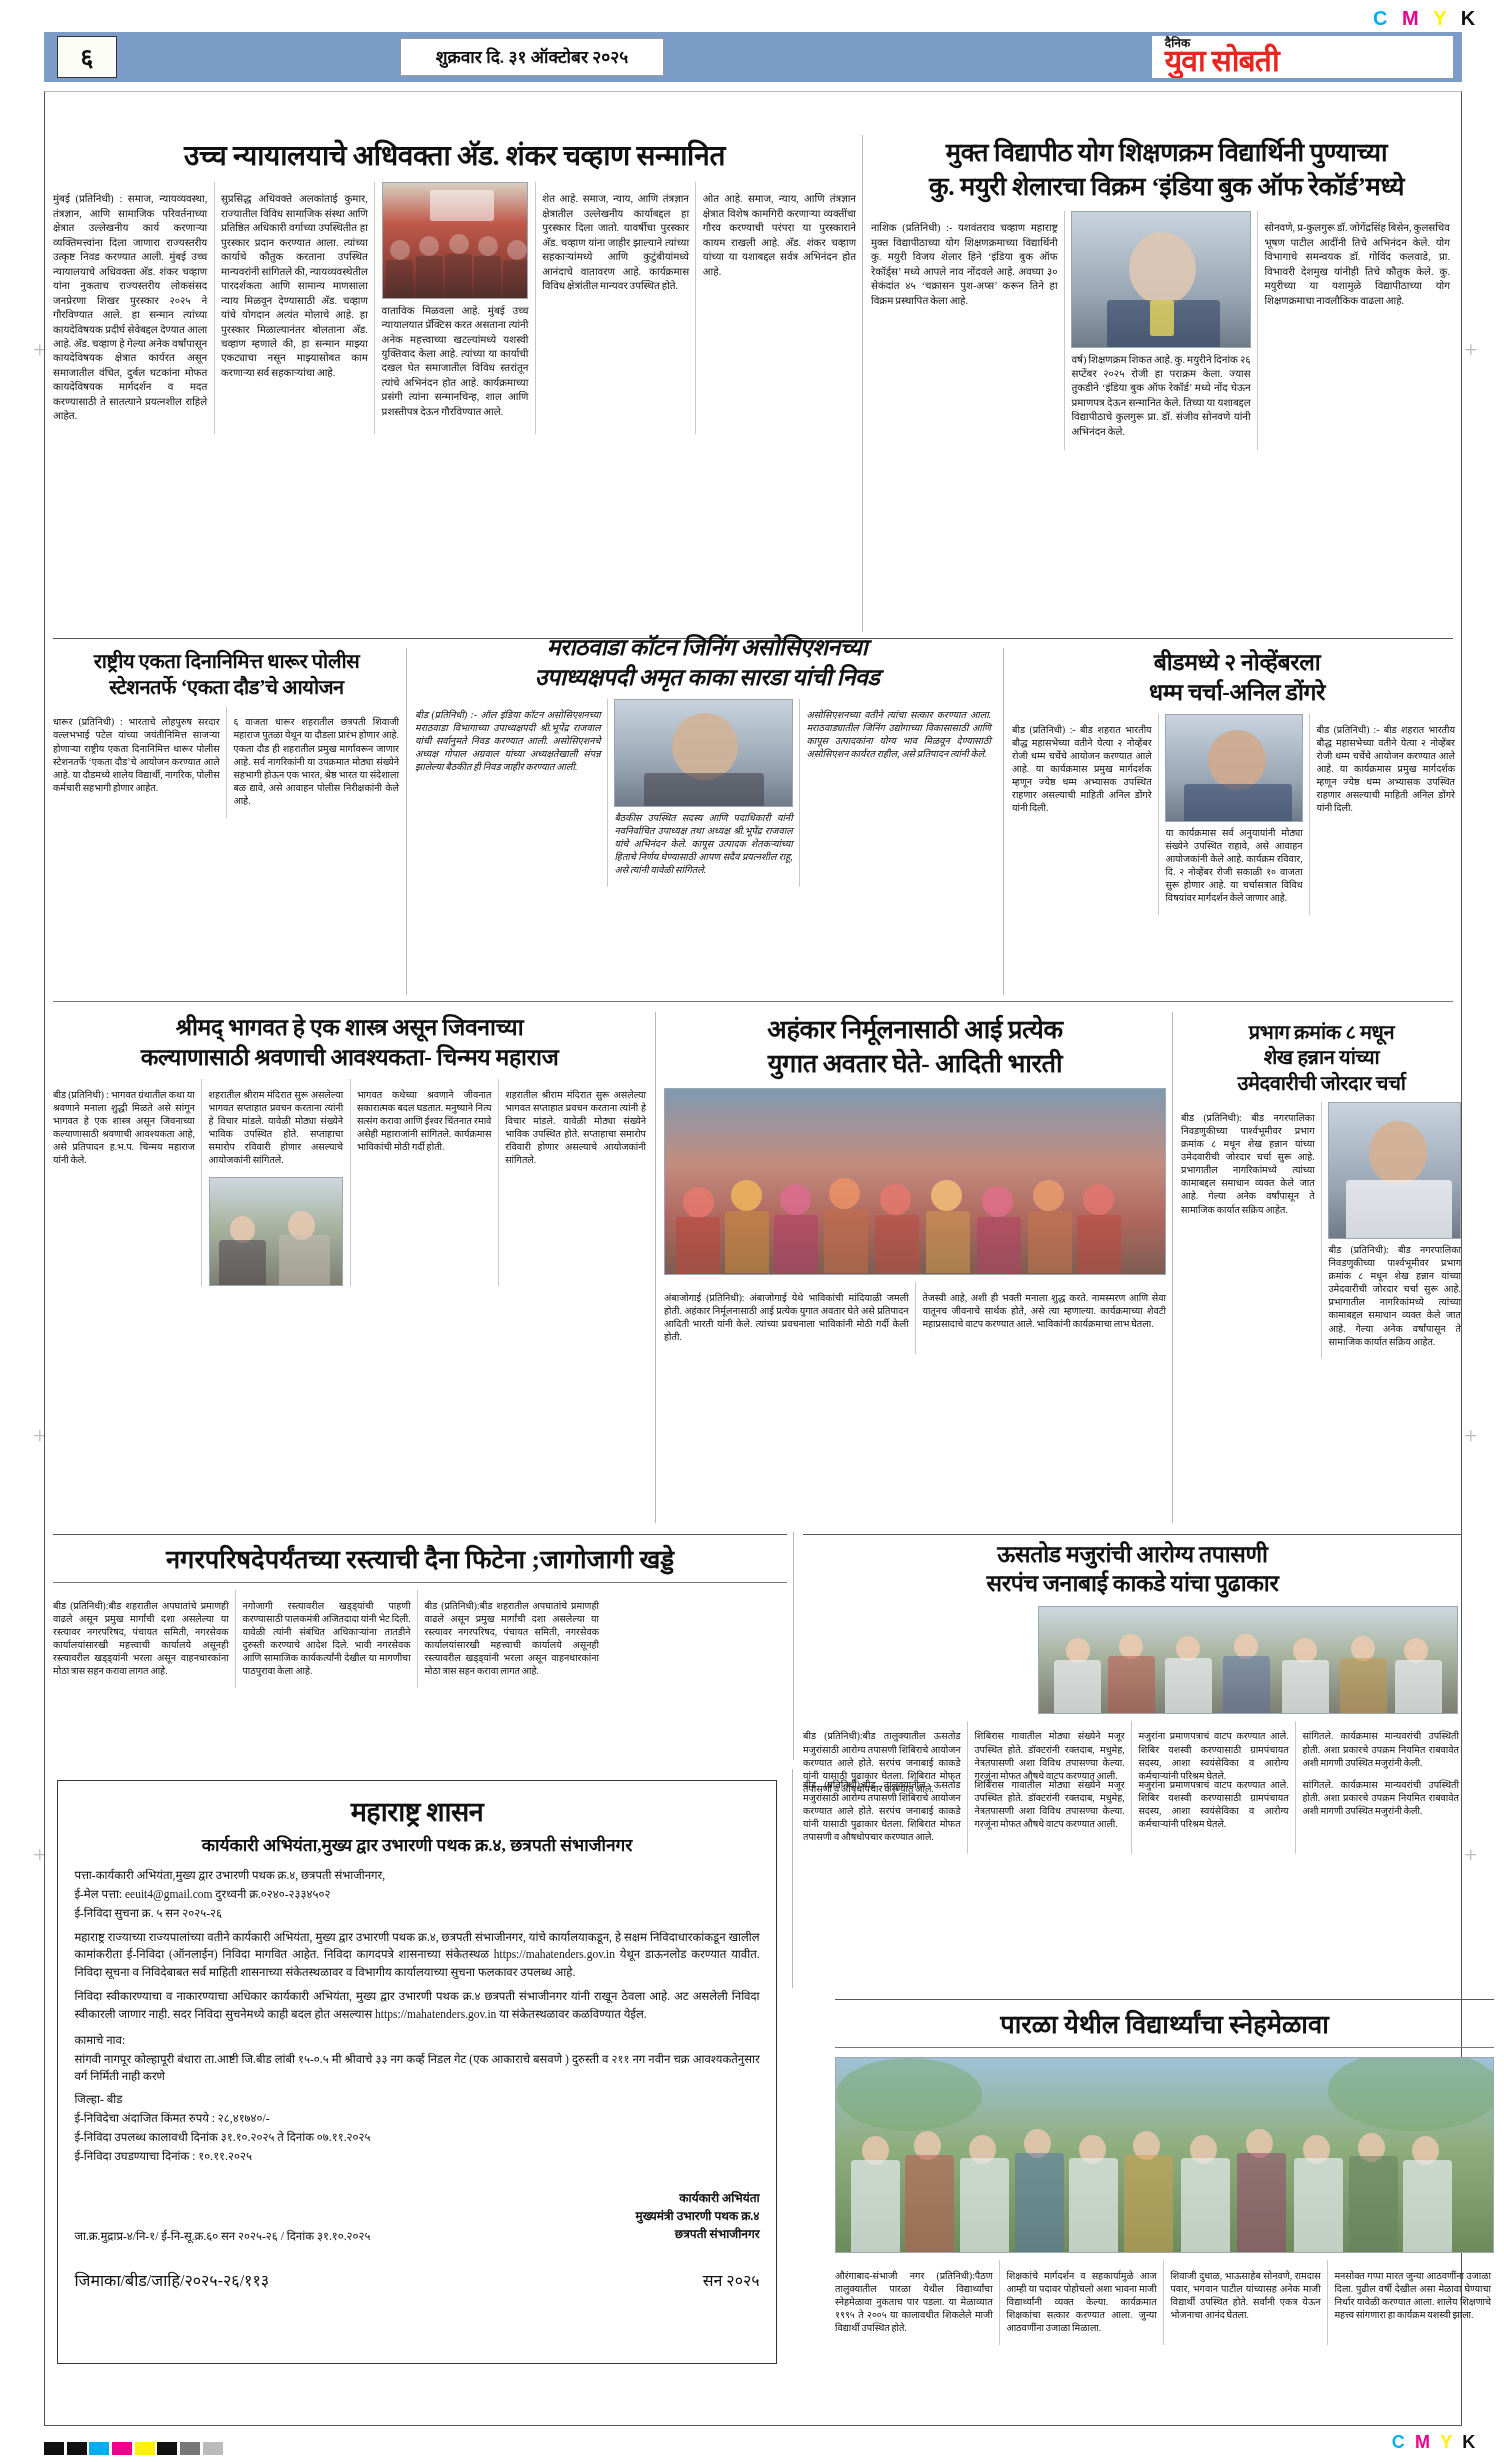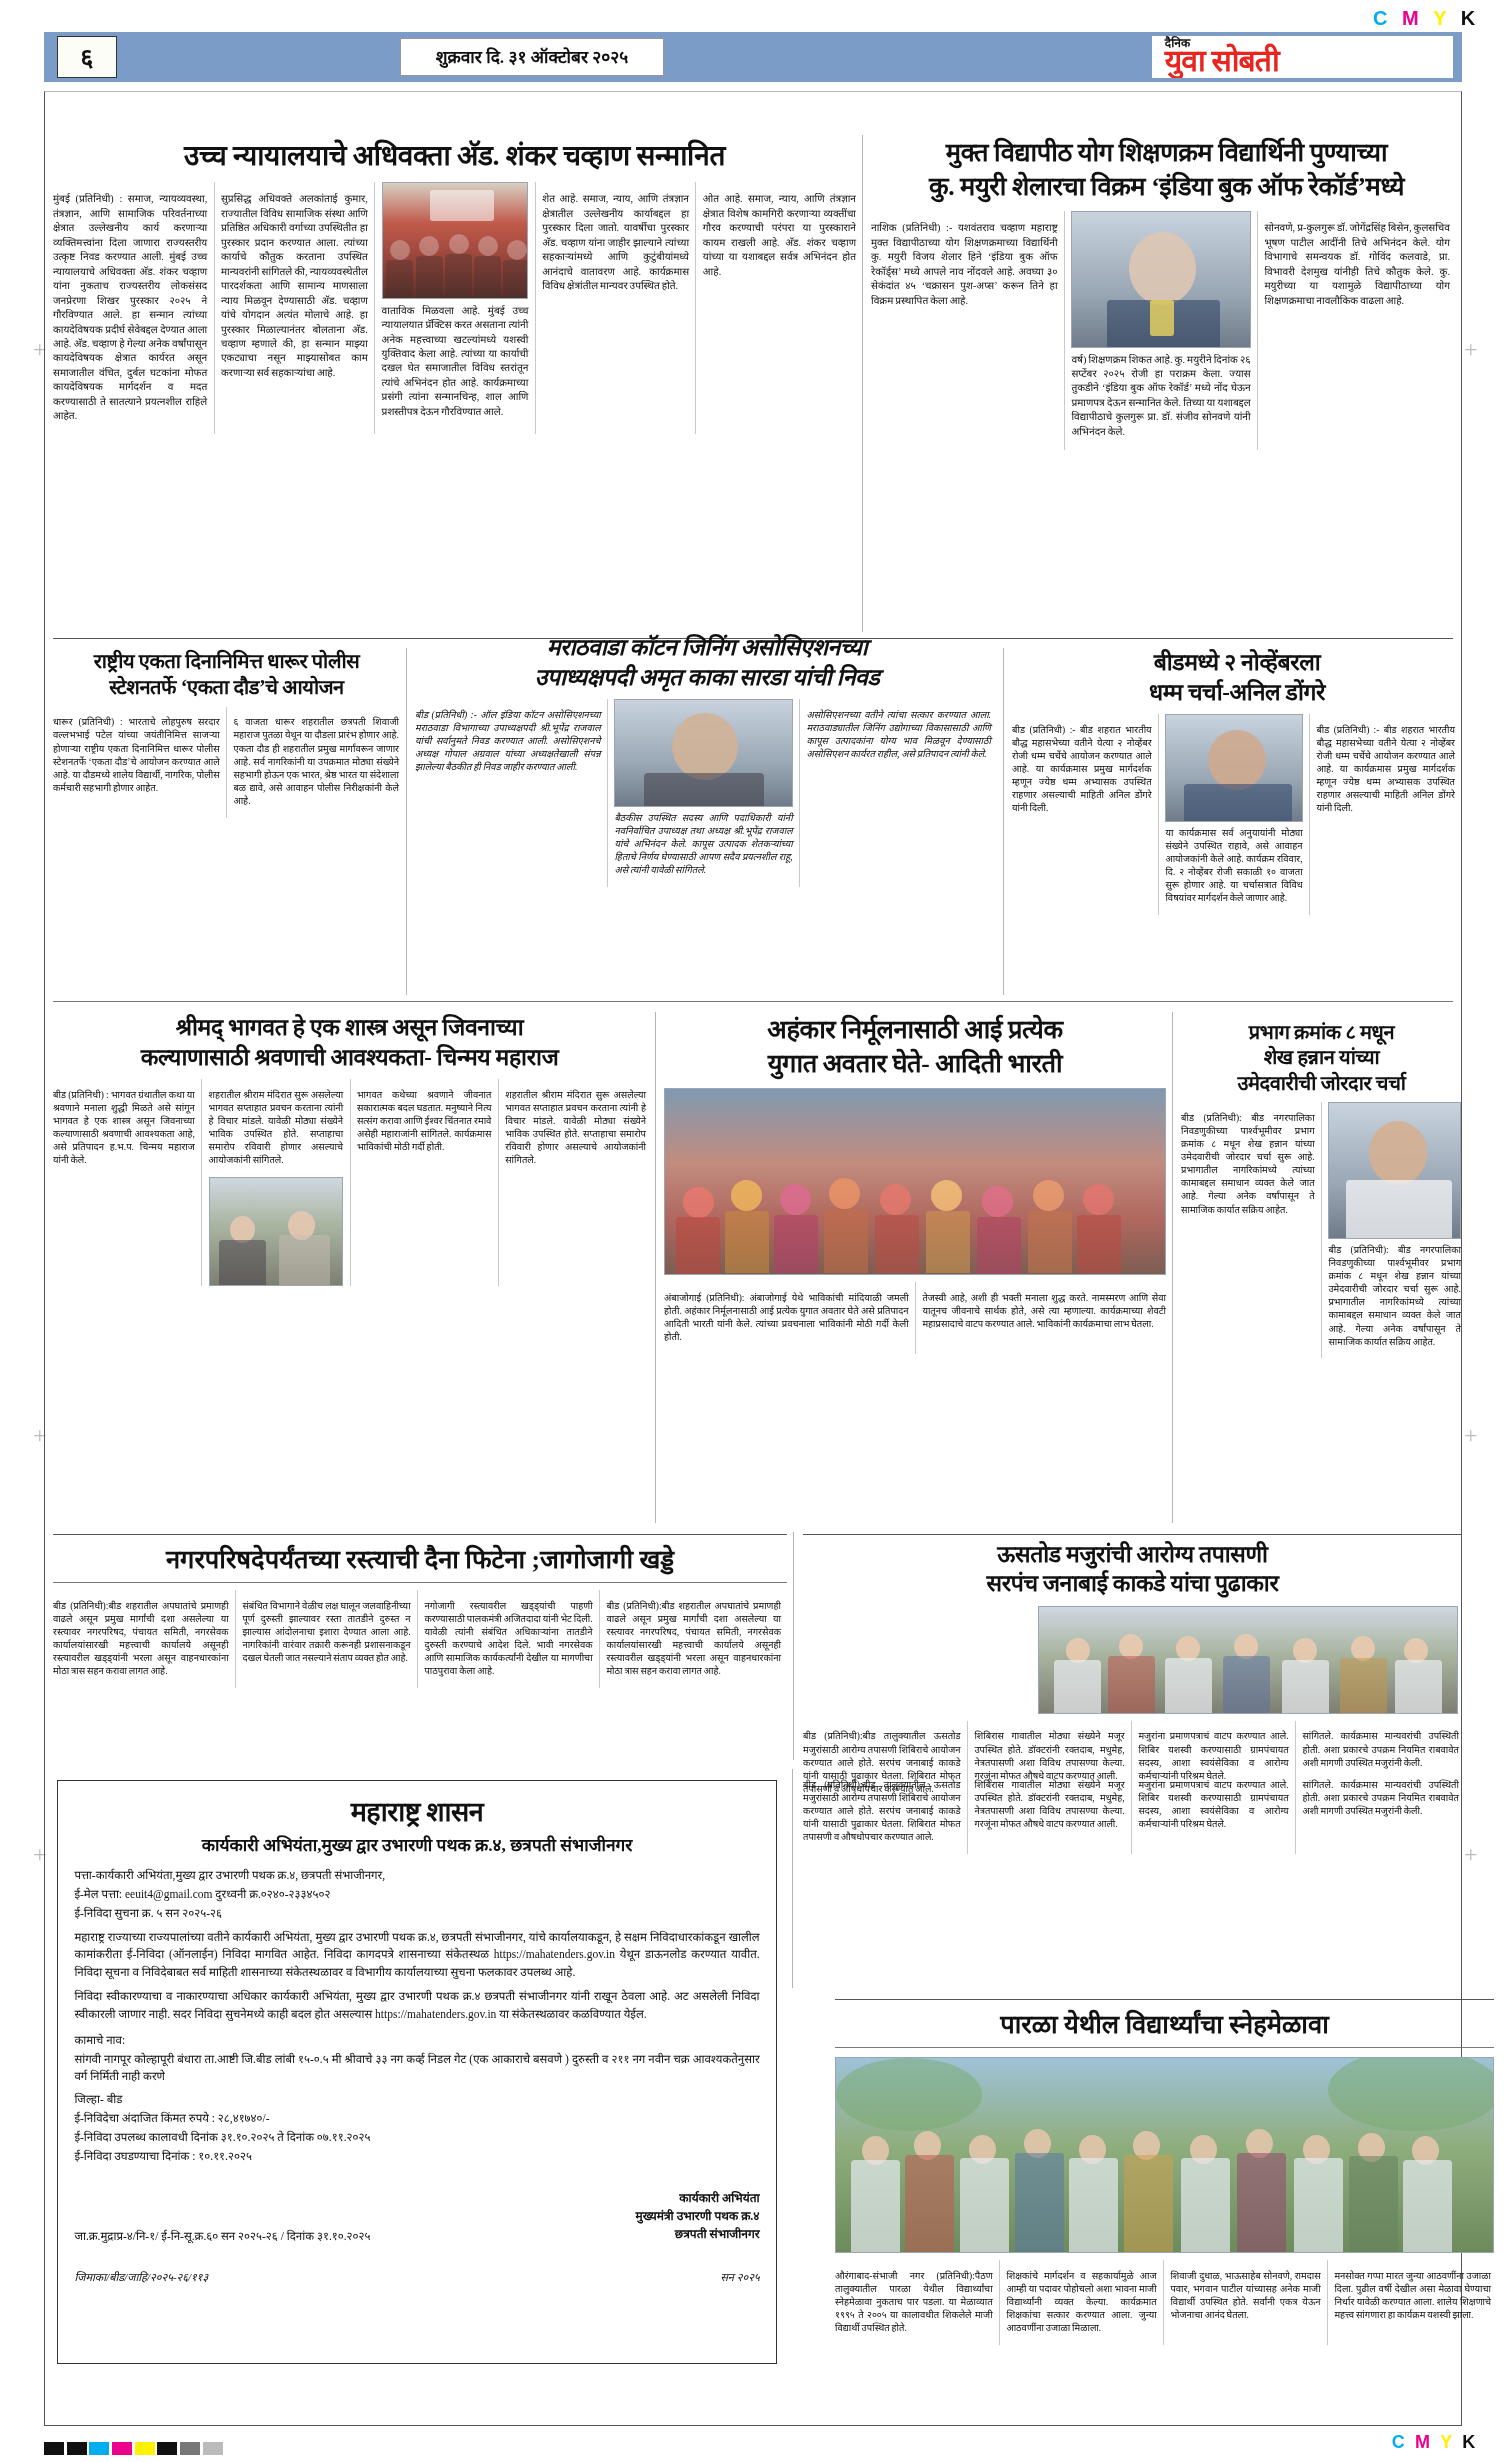--- a/index.html
+++ b/index.html
@@ -122,21 +122,21 @@
 
   
   .adbox{
     border:1.8px solid #333; background:#fff;
     padding:11px 16.4px;
   }
   .ad-h1{ text-align:center; font-size:27px; font-weight:bold; letter-spacing:-0.5px; }
   .ad-h2{ text-align:center; font-size:17.3px; font-weight:bold; margin-top:3.6px; }
   .ad-p{ font-size:11.5px; line-height:1.5; margin-top:9px; }
   .ad-sign{ text-align:right; font-size:12px; line-height:1.5; font-weight:bold; }
-  .ad-foot{ font-size:11px;font-style:italic; }
+  .ad-foot{ font-size:16px; }
 
   
   .banner{
     font-weight:bold; text-align:center;
     border-top:1.8px solid #555; border-bottom:0.9px solid #777;
     padding:5.5px 0 7.3px;
   }
 </style>
 </head>
 <body>
@@ -381,23 +381,20 @@
       <p class="body-t sm" style="margin-top:4.6px;">बीड (प्रतिनिधी): बीड नगरपालिका निवडणुकीच्या पार्श्वभूमीवर प्रभाग क्रमांक ८ मधून शेख हन्नान यांच्या उमेदवारीची जोरदार चर्चा सुरू आहे. प्रभागातील नागरिकांमध्ये त्यांच्या कामाबद्दल समाधान व्यक्त केले जात आहे. गेल्या अनेक वर्षांपासून ते सामाजिक कार्यात सक्रिय आहेत.</p>
     </div>
   </div>
 </div>
 
 <div class="blk" style="left:53px; top:1534px; width:734px;">
   <div class="banner hl-lg">नगरपरिषदेपर्यंतच्या रस्त्याची दैना फिटेना ;जागोजागी खड्डे</div>
   <div class="cols" style="margin-top:7.3px;">
     <div class="col" style="width:182px;">
       <p class="body-t sm">बीड (प्रतिनिधी):बीड शहरातील अपघातांचे प्रमाणही वाढले असून प्रमुख मार्गांची दशा असलेल्या या रस्त्यावर नगरपरिषद, पंचायत समिती, नगरसेवक कार्यालयांसारखी महत्त्वाची कार्यालये असूनही रस्त्यावरील खड्ड्यांनी भरला असून वाहनधारकांना मोठा त्रास सहन करावा लागत आहे.</p>
-    </div>
-    <div class="col vdiv" style="width:182px;">
-      <p class="body-t sm">संबंधित विभागाने वेळीच लक्ष घालून जलवाहिनीच्या पूर्ण दुरुस्ती झाल्यावर रस्ता तातडीने दुरुस्त न झाल्यास आंदोलनाचा इशारा देण्यात आला आहे. नागरिकांनी वारंवार तक्रारी करूनही प्रशासनाकडून दखल घेतली जात नसल्याने संताप व्यक्त होत आहे.</p>
     </div>
     <div class="col vdiv" style="width:182px;">
       <p class="body-t sm">नगोजागी रस्त्यावरील खड्ड्यांची पाहणी करण्यासाठी पालकमंत्री अजितदादा यांनी भेट दिली. यावेळी त्यांनी संबंधित अधिकाऱ्यांना तातडीने दुरुस्ती करण्याचे आदेश दिले. भावी नगरसेवक आणि सामाजिक कार्यकर्त्यांनी देखील या मागणीचा पाठपुरावा केला आहे.</p>
     </div>
     <div class="col vdiv" style="width:182px;">
       <p class="body-t sm">बीड (प्रतिनिधी):बीड शहरातील अपघातांचे प्रमाणही वाढले असून प्रमुख मार्गांची दशा असलेल्या या रस्त्यावर नगरपरिषद, पंचायत समिती, नगरसेवक कार्यालयांसारखी महत्त्वाची कार्यालये असूनही रस्त्यावरील खड्ड्यांनी भरला असून वाहनधारकांना मोठा त्रास सहन करावा लागत आहे.</p>
     </div>
   </div>
 </div>
 

